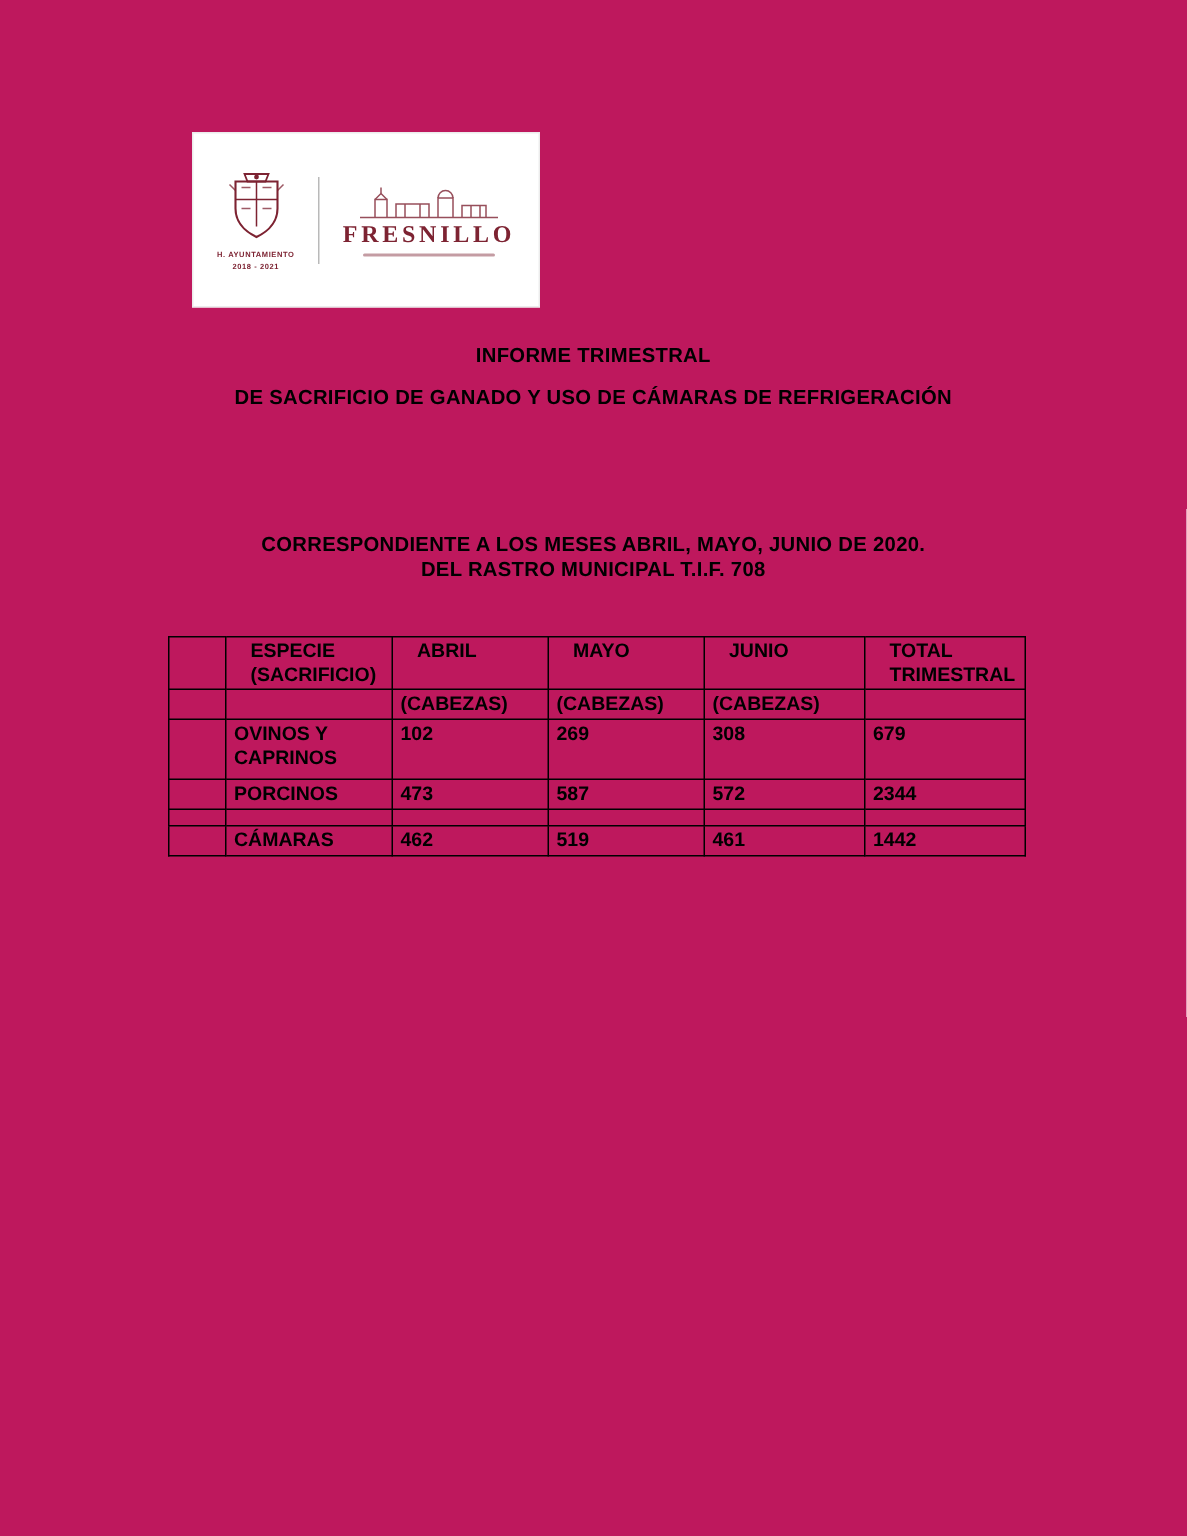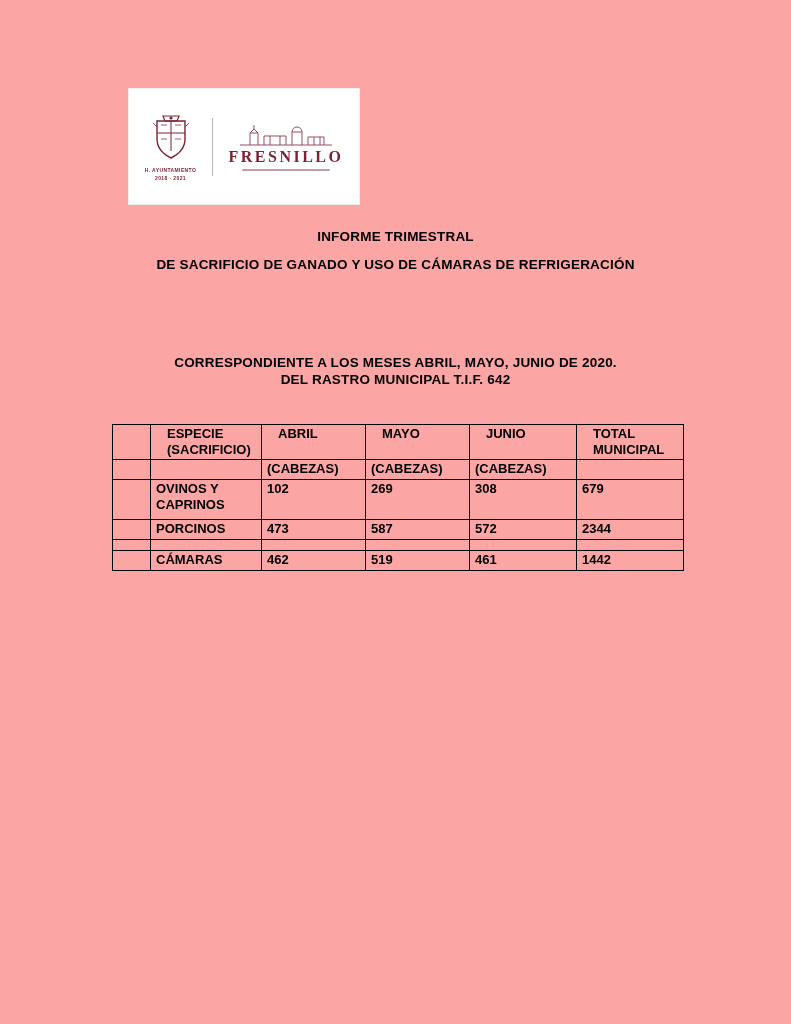--- a/index.html
+++ b/index.html
@@ -5,21 +5,21 @@
   * { margin: 0; padding: 0; box-sizing: border-box; }
   html, body { background: #ffffff; }
   body {
     font-family: "Liberation Sans", sans-serif;
     width: 791px; height: 1024px;
     position: relative;
     color: #000;
   }
   .page {
     position: absolute; inset: 0;
-    background: #fca5a5;
+    background: #be185d;
     overflow: hidden;
   }
 
   
   .logo-box {
     position: absolute;
     left: 128px; top: 88px;
     width: 232px; height: 117px;
     border: 1px solid #ececec;
     background: #fff;
@@ -153,39 +153,39 @@
         </g>
       </svg>
       <div class="brand-name">FRESNILLO</div>
       <div class="brand-tagline"></div>
     </div>
   </div>
 
   <div class="heading h-subtitle">DE SACRIFICIO DE GANADO Y USO DE CÁMARAS DE REFRIGERACIÓN</div>
   <div class="heading h-title">INFORME TRIMESTRAL</div>
   <div class="heading h-period">CORRESPONDIENTE A LOS MESES ABRIL, MAYO, JUNIO DE 2020.</div>
-  <div class="heading h-facility">DEL RASTRO MUNICIPAL T.I.F. 642</div>
+  <div class="heading h-facility">DEL RASTRO MUNICIPAL T.I.F. 708</div>
 
   <table class="report-table">
     <colgroup>
       <col style="width:38px">
       <col style="width:111px">
       <col style="width:104px">
       <col style="width:104px">
       <col style="width:107px">
       <col style="width:107px">
     </colgroup>
     <tbody>
       <tr class="r-head">
         <th></th>
         <th>ESPECIE (SACRIFICIO)</th>
         <th>ABRIL</th>
         <th>MAYO</th>
         <th>JUNIO</th>
-        <th>TOTAL MUNICIPAL</th>
+        <th>TOTAL TRIMESTRAL</th>
       </tr>
       <tr class="r-sub">
         <td></td>
         <td></td>
         <td>(CABEZAS)</td>
         <td>(CABEZAS)</td>
         <td>(CABEZAS)</td>
         <td></td>
       </tr>
 

